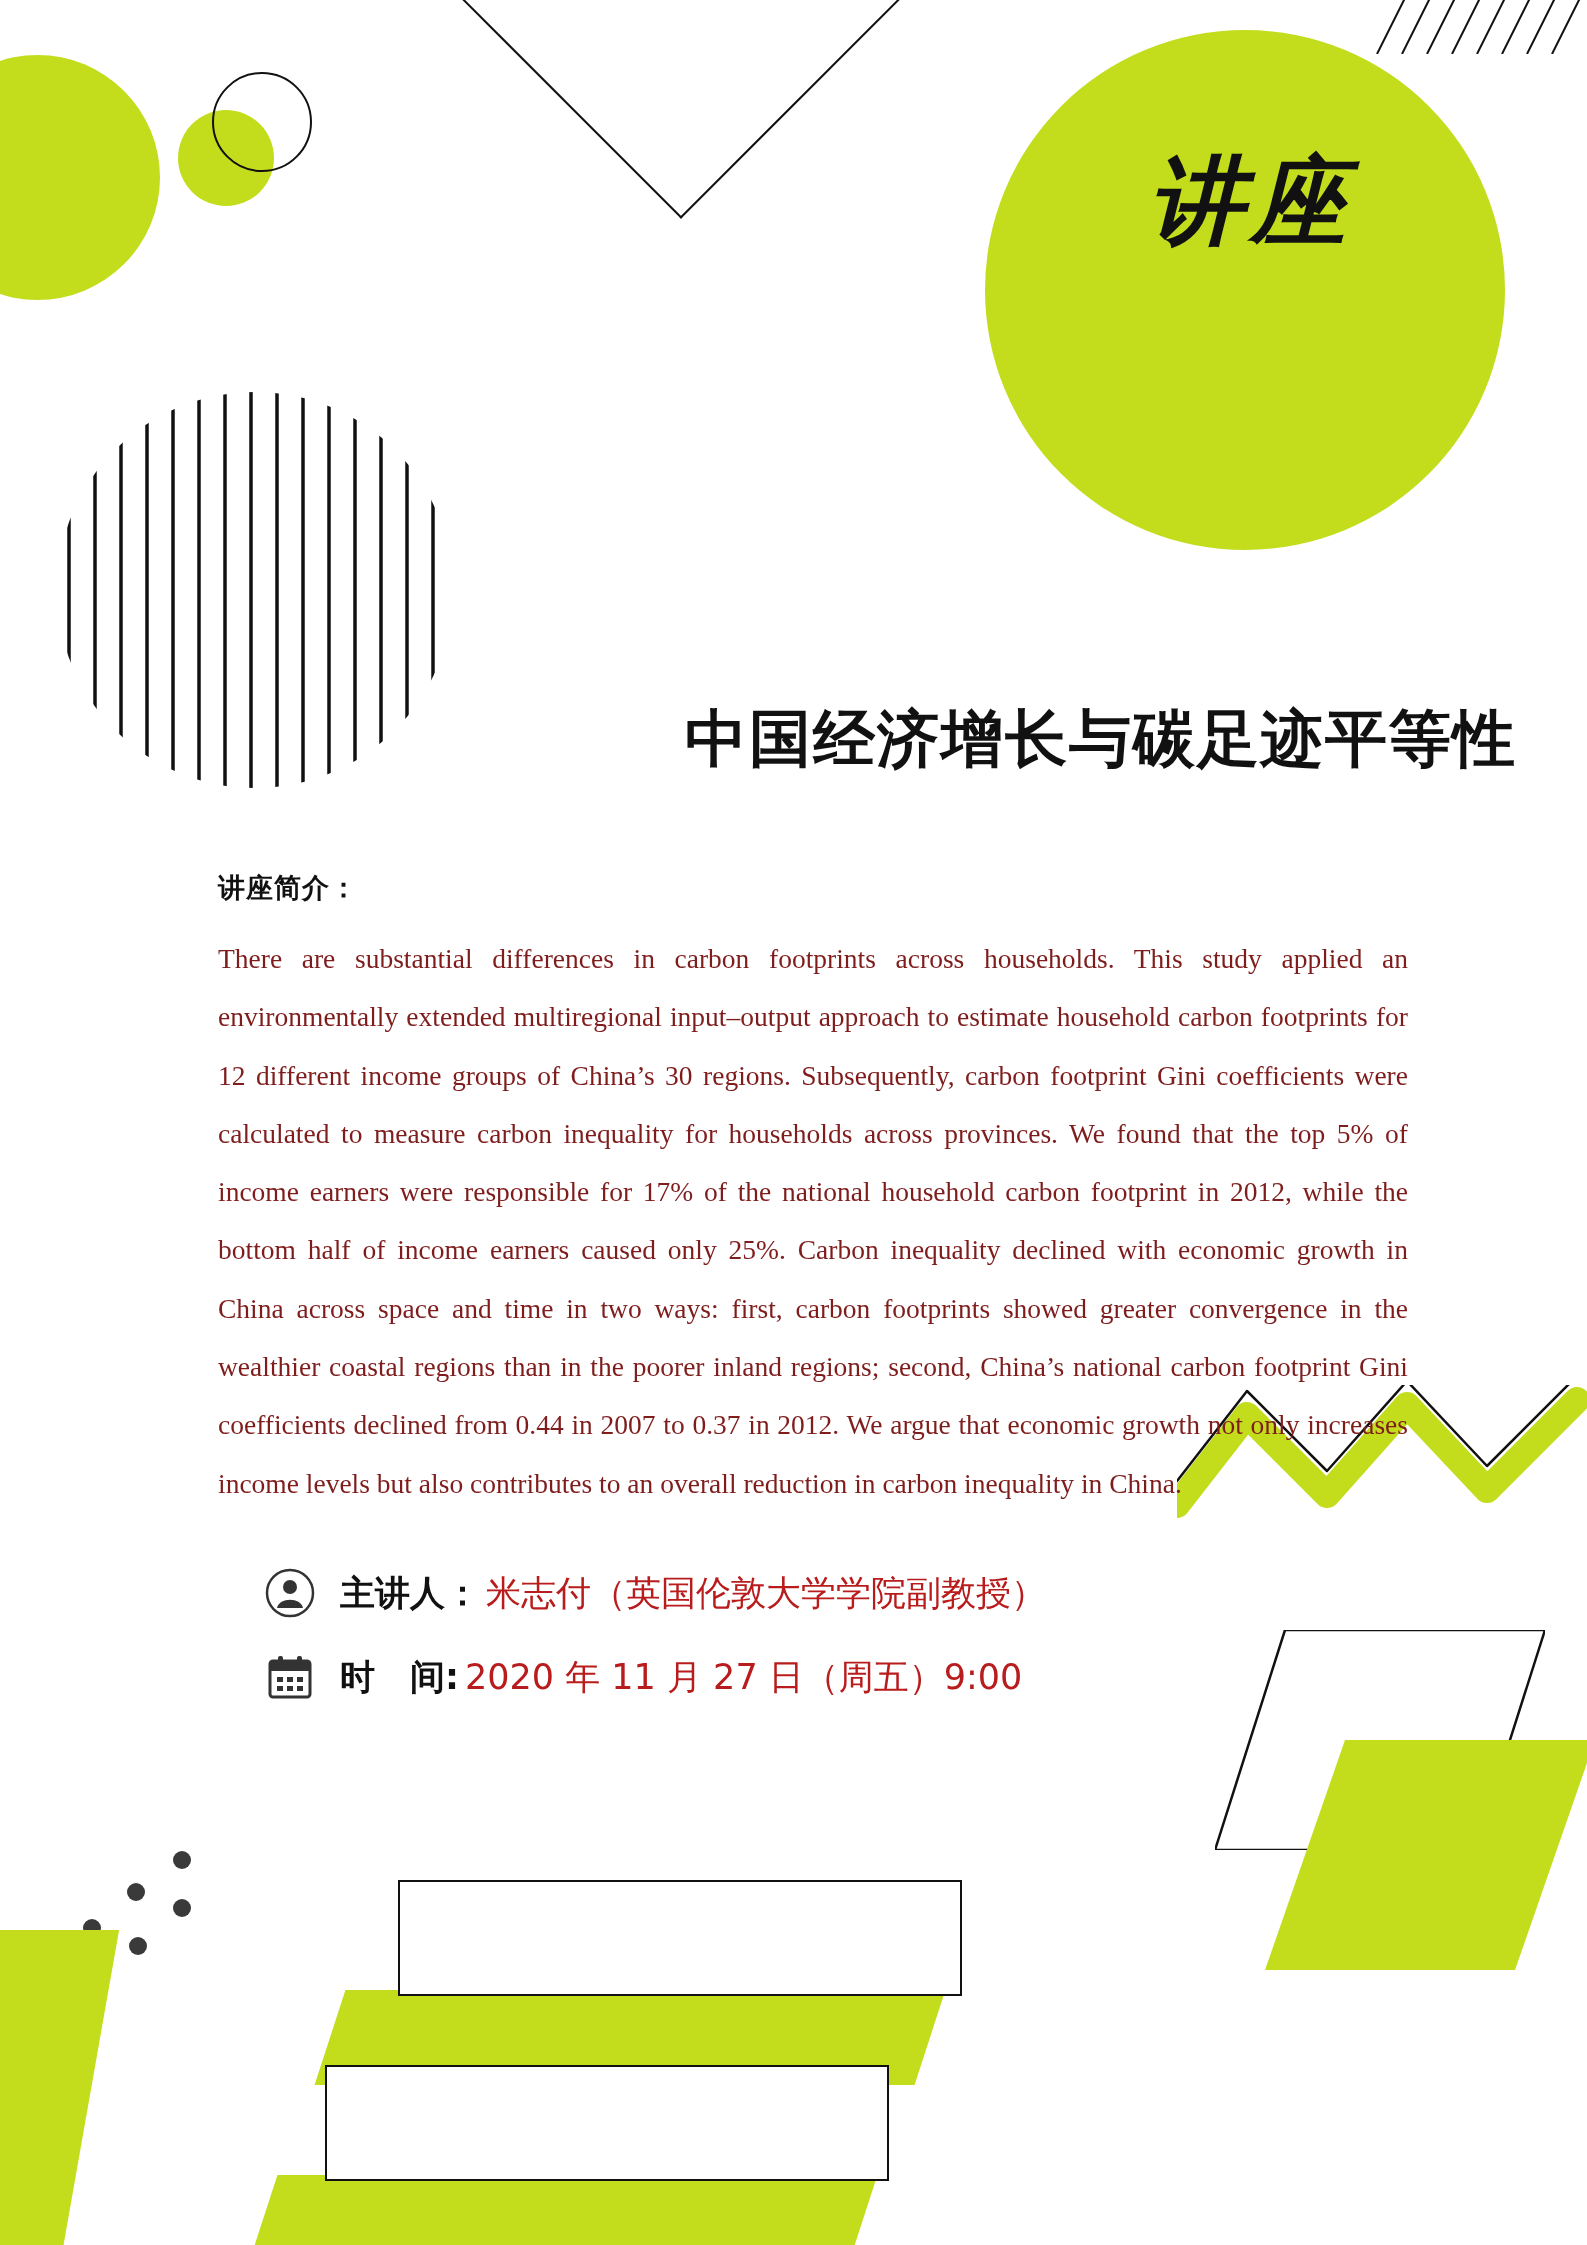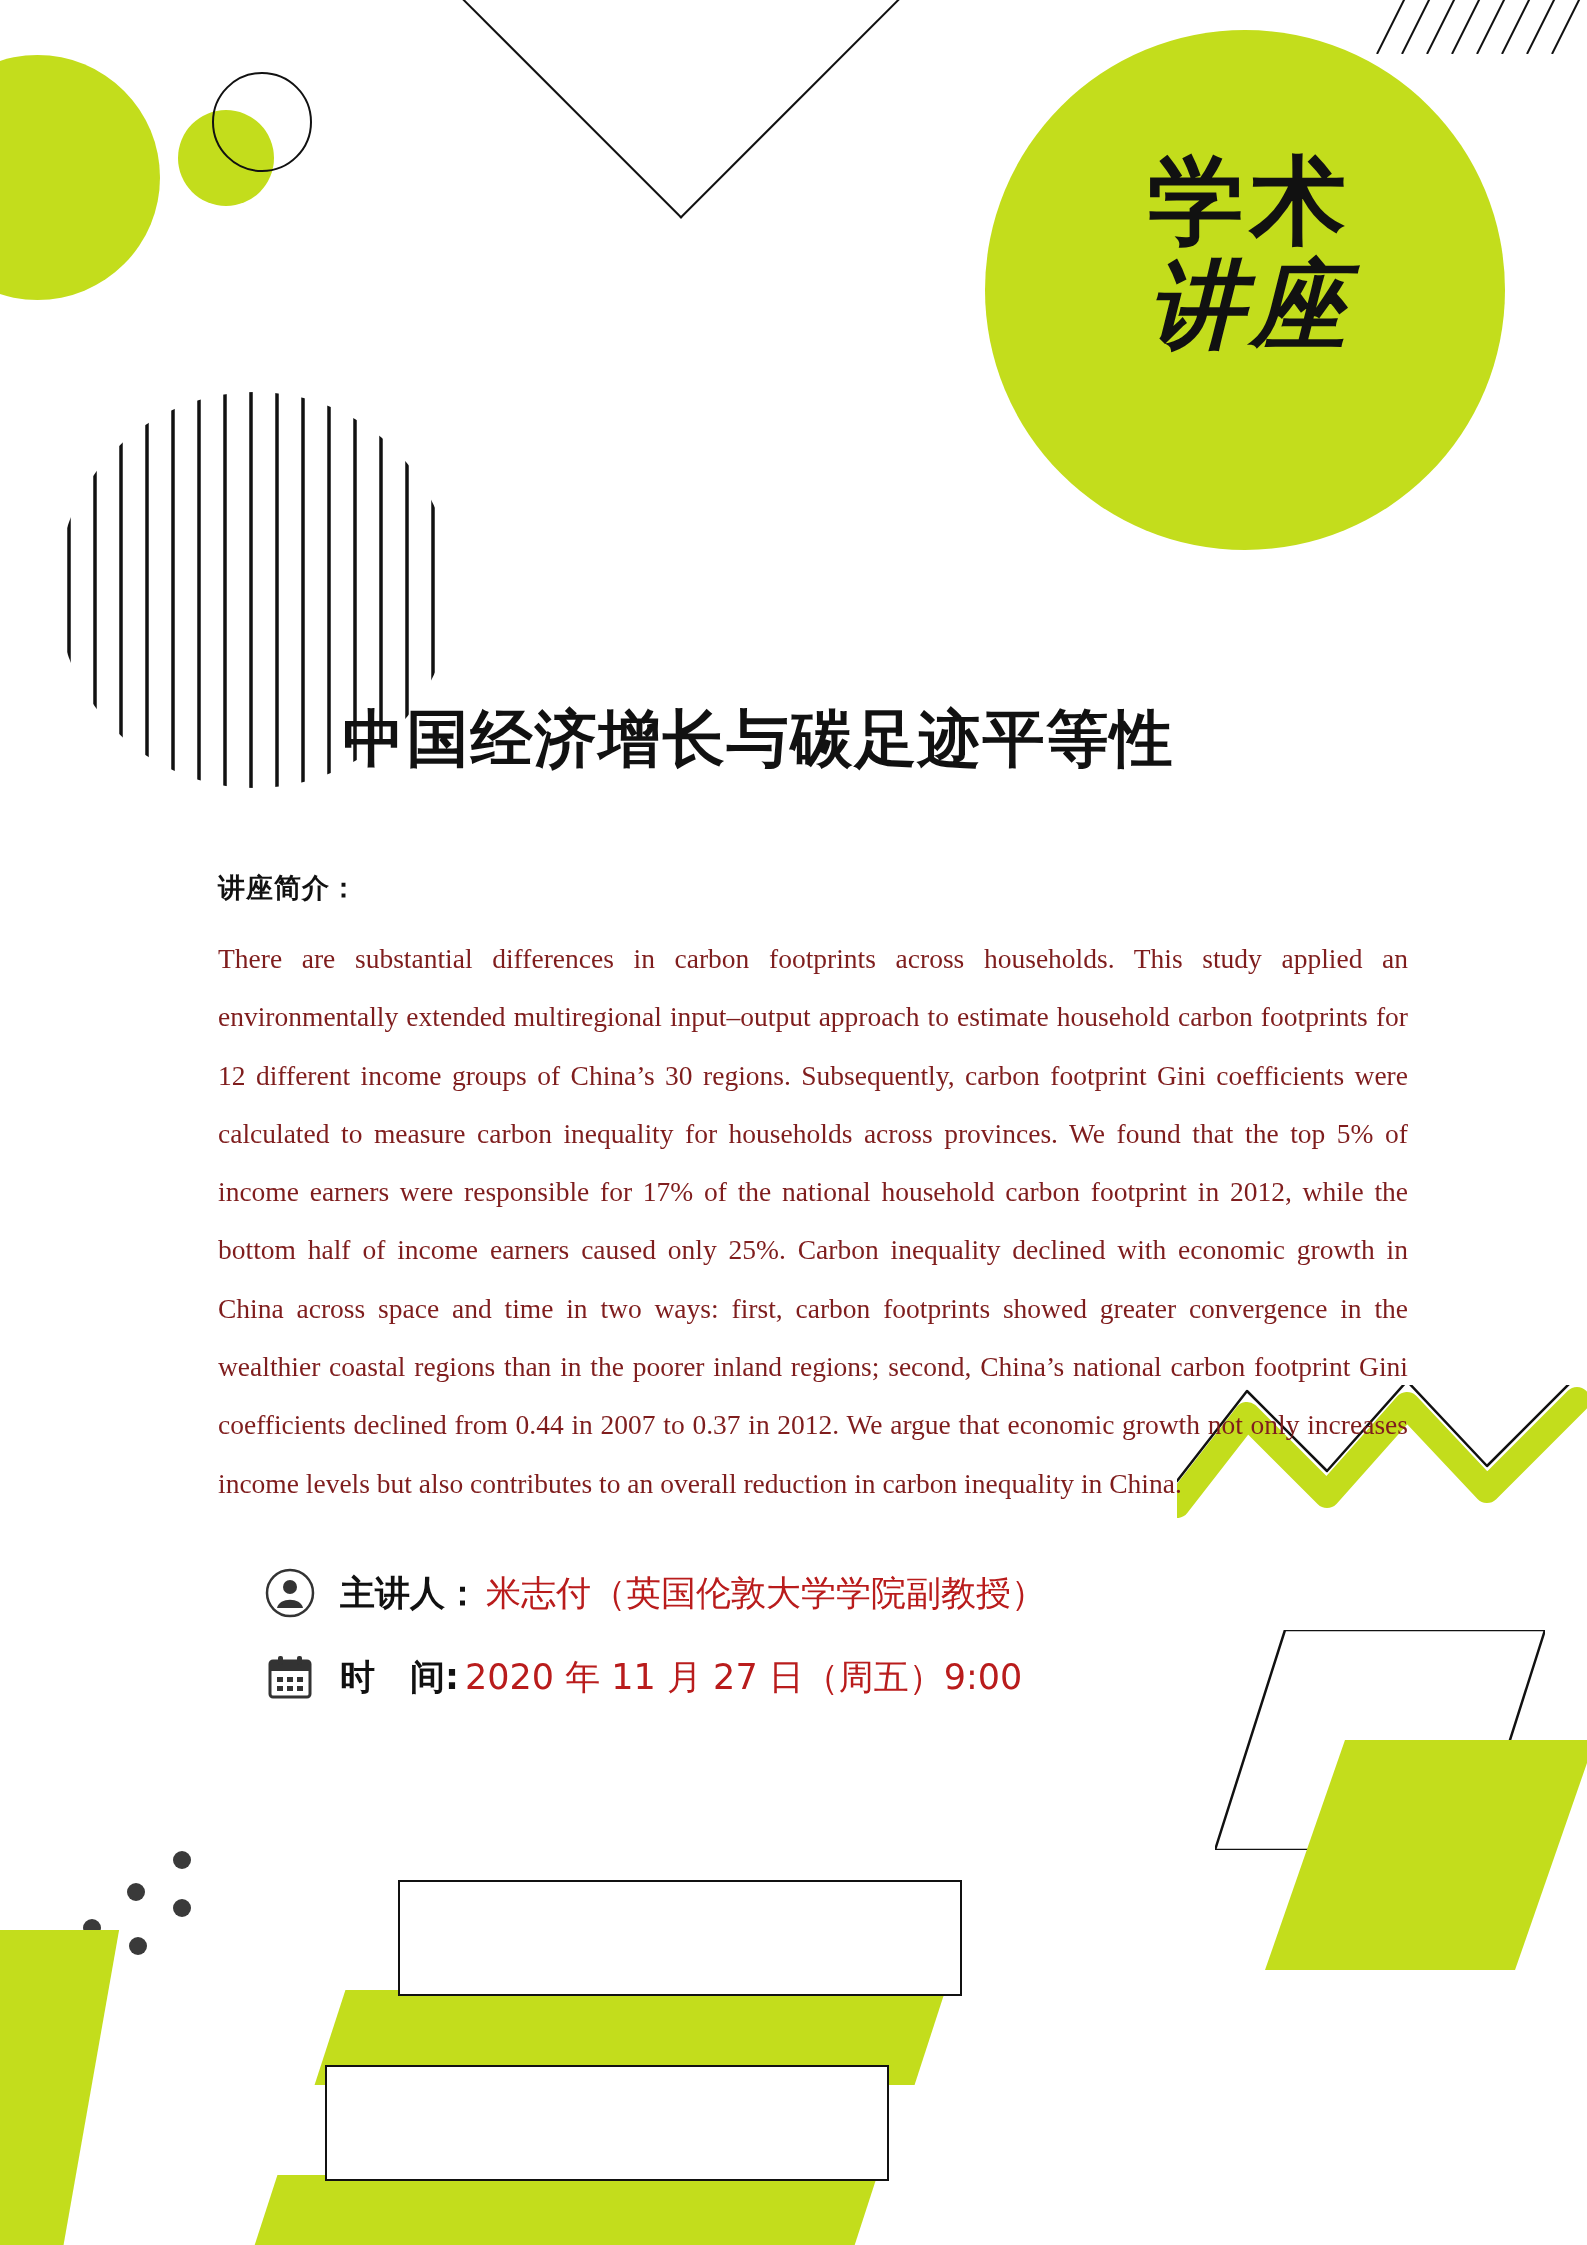--- a/index.html
+++ b/index.html
@@ -179,21 +179,21 @@
     letter-spacing: 6px;
     font-family: "DejaVu Sans", "Liberation Sans", sans-serif;
   }
   .badge-text .l2 { display: block; font-style: italic; }
 
   .main-title {
     position: absolute;
     left: 0;
     right: 70px;
     top: 655px;
-    text-align: center;
+    text-align: right;
     font-size: 62px;
     font-weight: 700;
     letter-spacing: 2px;
     color: #111;
     font-family: "DejaVu Sans", "Liberation Sans", sans-serif;
   }
 
   .intro-label {
     position: absolute;
     left: 218px;
@@ -334,21 +334,20 @@
 
   <div class="deco wedge-bl"></div>
   <div class="deco band-green"></div>
   <div class="deco rect-out-1"></div>
   <div class="deco band-green-2"></div>
   <div class="deco rect-out-2"></div>
 
   <div class="content">
 
     <div class="badge-text">
-      <span>学术</span>
       <span class="l2">讲座</span>
     </div>
 
     <h1 class="main-title">中国经济增长与碳足迹平等性</h1>
 
     <div class="intro-label">讲座简介：</div>
 
     <div class="abstract">There are substantial differences in carbon footprints across households. This study applied an environmentally extended multiregional input–output approach to estimate household carbon footprints for 12 different income groups of China’s 30 regions. Subsequently, carbon footprint Gini coefficients were calculated to measure carbon inequality for households across provinces. We found that the top 5% of income earners were responsible for 17% of the national household carbon footprint in 2012, while the bottom half of income earners caused only 25%. Carbon inequality declined with economic growth in China across space and time in two ways: first, carbon footprints showed greater convergence in the wealthier coastal regions than in the poorer inland regions; second, China’s national carbon footprint Gini coefficients declined from 0.44 in 2007 to 0.37 in 2012. We argue that economic growth not only increases income levels but also contributes to an overall reduction in carbon inequality in China.</div>
 
     <div class="meta">

